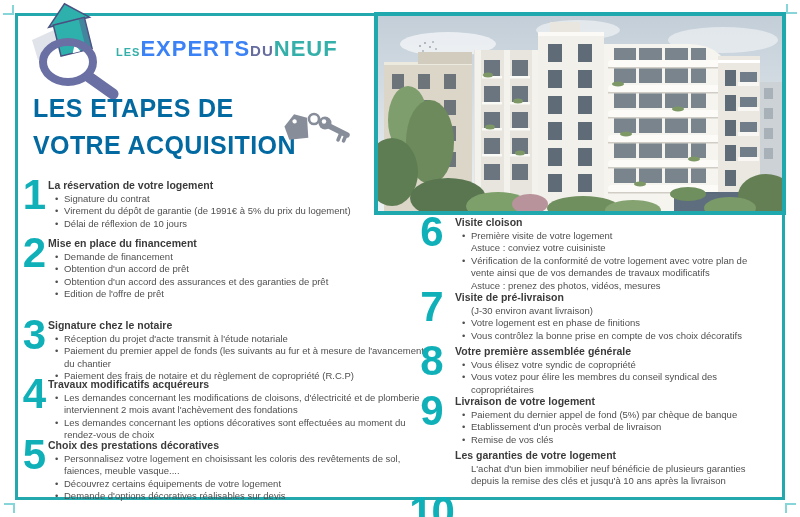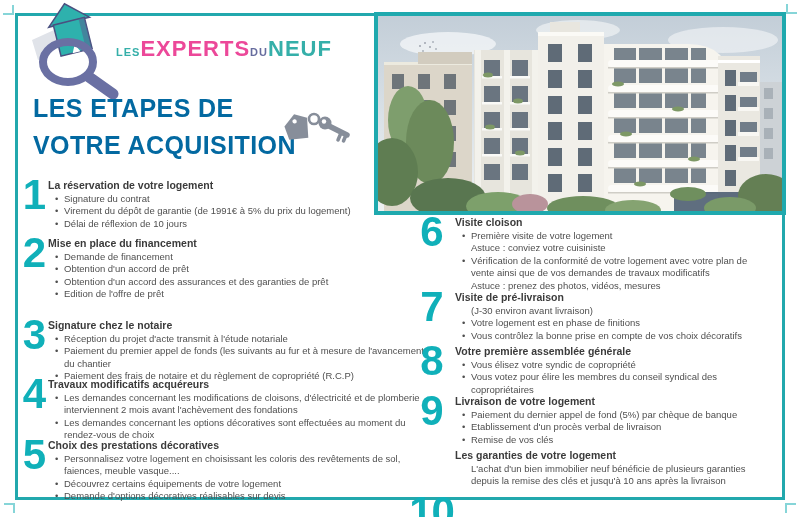--- a/index.html
+++ b/index.html
@@ -19,22 +19,22 @@
   
   .main-border{
     position:absolute;left:15px;top:13px;width:770px;height:487px;
     border:3px solid #22a8ad;box-sizing:border-box;
   }
 
   
   .logo{position:absolute;left:26px;top:0px;width:100px;height:100px;}
   .brand{position:absolute;left:116px;top:36px;display:flex;align-items:baseline;white-space:nowrap;}
   .brand .b-pre{font-size:11px;letter-spacing:1px;color:#35afa9;font-weight:600;}
-  .brand .b-main{font-size:22px;letter-spacing:1px;color:#ec4899;font-weight:600;}
-  .brand .b-mid{font-size:11px;letter-spacing:1px;color:#666c9e;font-weight:700;}
+  .brand .b-main{font-size:22px;letter-spacing:1px;color:#3b82f6;font-weight:600;}
+  .brand .b-mid{font-size:15px;letter-spacing:1px;color:#666c9e;font-weight:700;}
   .brand .b-end{font-size:22px;letter-spacing:1px;color:#35afa9;font-weight:600;}
 
   
   .page-title{
     position:absolute;left:33px;top:90px;
     font-size:25px;line-height:37px;font-weight:700;color:#0369a1;letter-spacing:0.4px;
   }
 
   .keys{position:absolute;left:281px;top:106px;width:72px;height:48px;}
 

